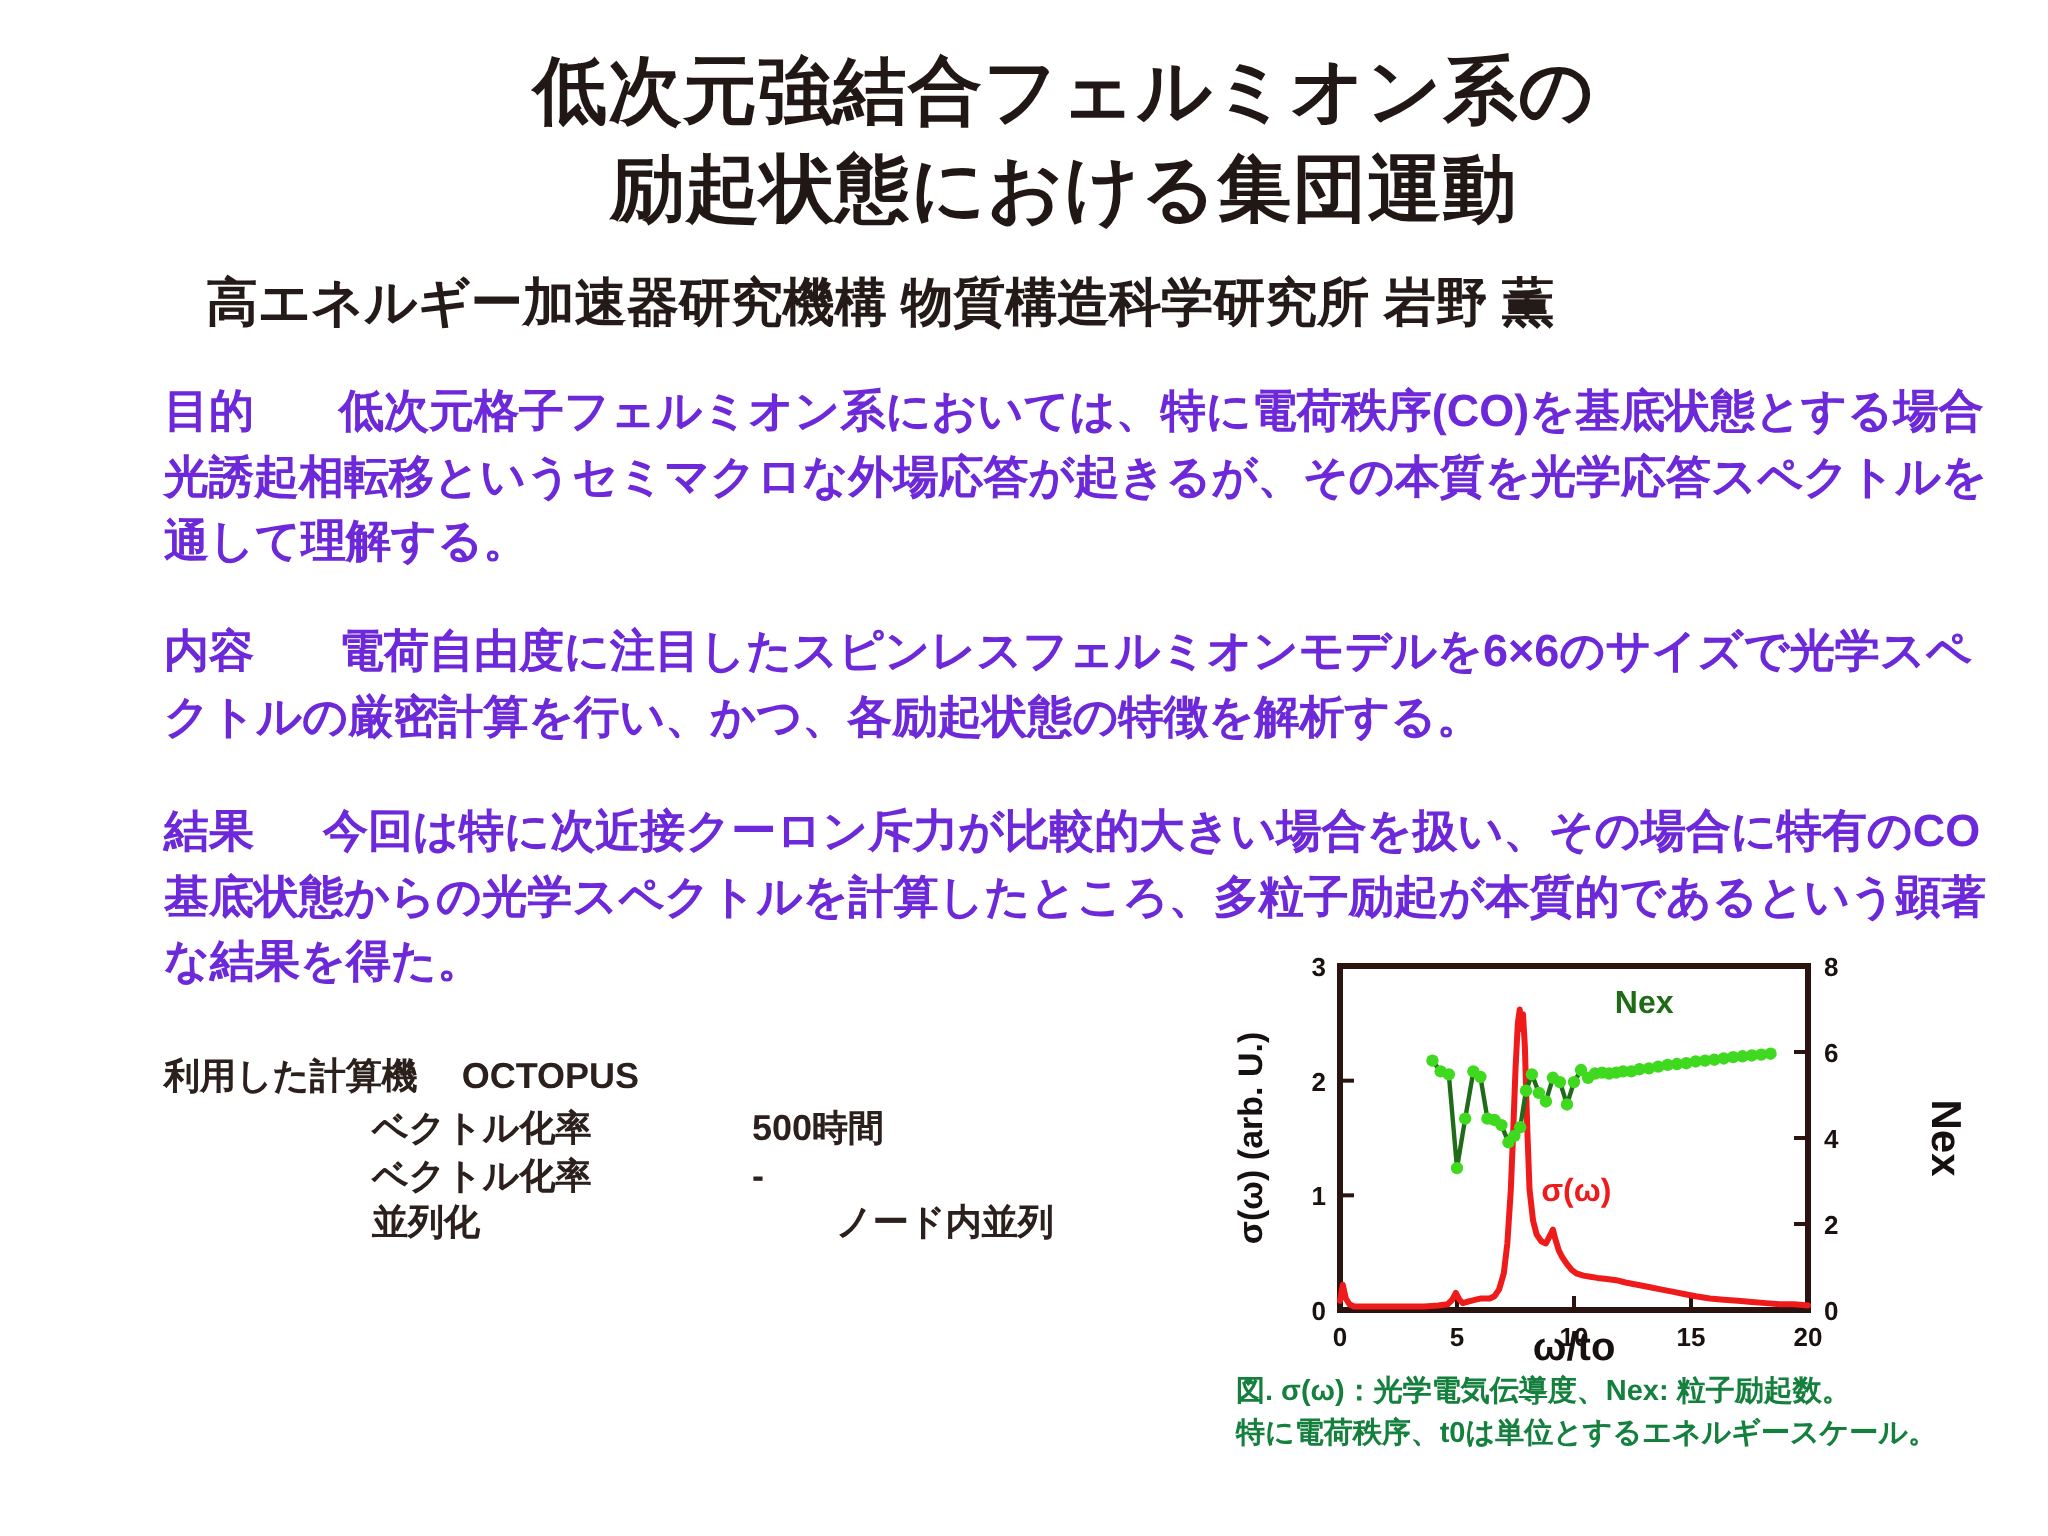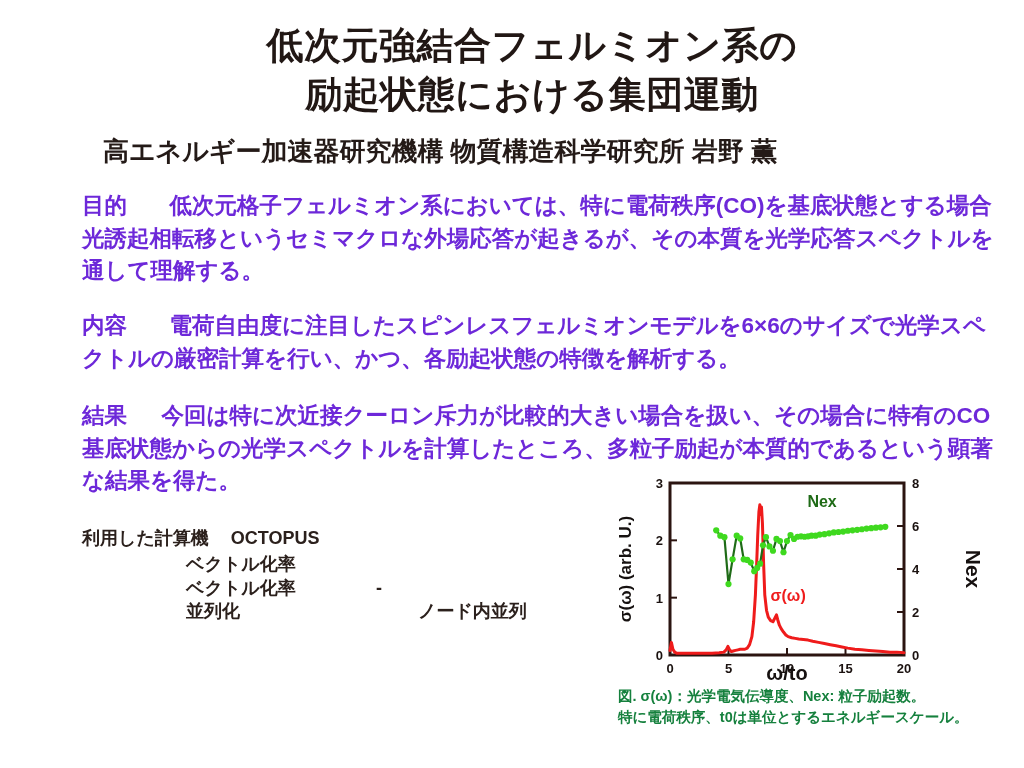--- a/index.html
+++ b/index.html
@@ -148,20 +148,21 @@
     <span class="para-body">今回は特に次近接クーロン斥力が比較的大きい場合を扱い、その場合に特有のCO基底状態からの光学スペクトルを計算したところ、多粒子励起が本質的であるという顕著な結果を得た。</span>
   </div>
 
   <div id="machine-block">
     <div id="machine-head-row">
       <span>利用した計算機</span>
       <span>OCTOPUS</span>
     </div>
     <div class="res-row">
       <span class="res-label">ベクトル化率</span>
+      <span class="res-value">500時間</span>
     </div>
     <div class="res-row">
       <span class="res-label">ベクトル化率</span>
       <span class="res-value">-</span>
     </div>
     <div class="res-row">
       <span class="res-label">並列化</span>
       <span class="res-value indented">ノード内並列</span>
     </div>
   </div>

